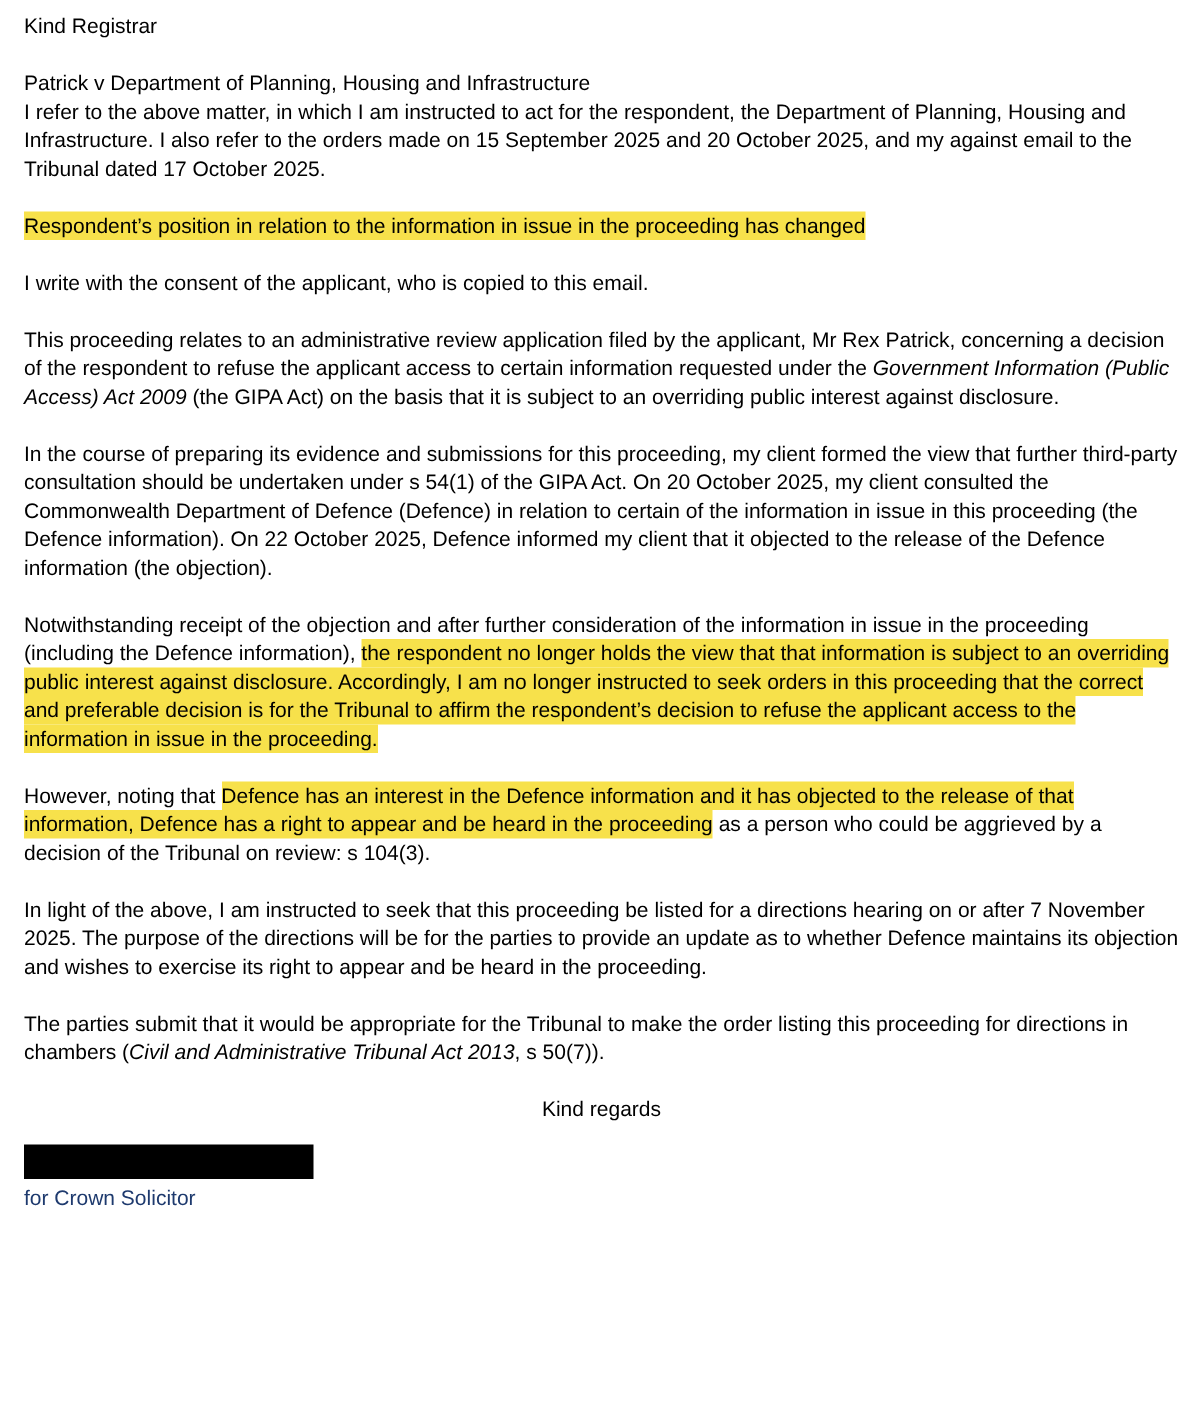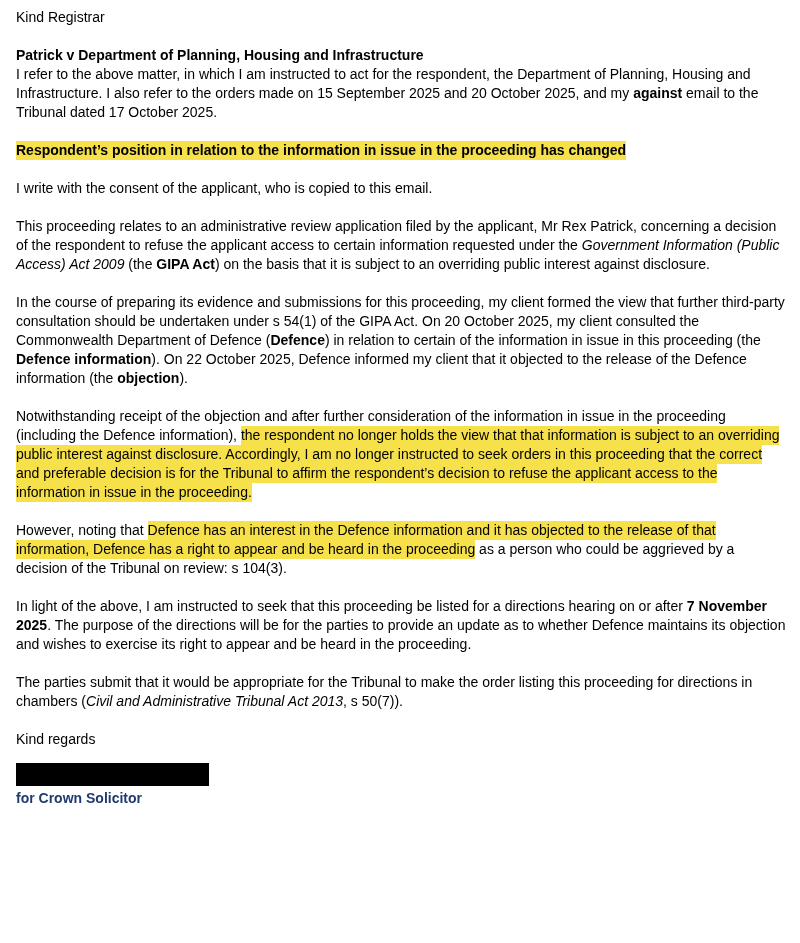--- a/index.html
+++ b/index.html
@@ -20,43 +20,44 @@
     padding: 8px 14px 0 16px;
     width: 770px;
     box-sizing: content-box;
   }
   .para {
     margin: 0 0 19px 0;
   }
   .para.tight {
     margin: 0;
   }
-  .b { font-weight: 700; margin-top: 42px; }
+  .b { font-weight: 400; margin-top: 42px; }
   .i { font-style: italic; }
   .h {
     background-color: var(--hl, #F7E14B);
     padding: 1px 0 2px 0;
     box-decoration-break: clone;
     -webkit-box-decoration-break: clone;
   }
   .closing {
     margin: 0 0 14px 0;
+    text-align: center;
   }
   .redaction {
     width: 193px;
     height: 23px;
     background: var(--redaction, #000000);
     margin: 0 0 3px 0;
   }
   .sig-title {
     margin: 0;
   }
   .sig-firm {
     margin: 0;
-    font-weight: 700;
+    font-weight: 400;
     color: var(--navy, #1e3a6e);
   }
 </style>
 </head>
 <body>
 
 <div class="page">
   <div>
       <p class="para"><span>Kind Registrar</span></p>
       <p class="para tight"><span class="b">Patrick v Department of Planning, Housing and Infrastructure</span></p>

